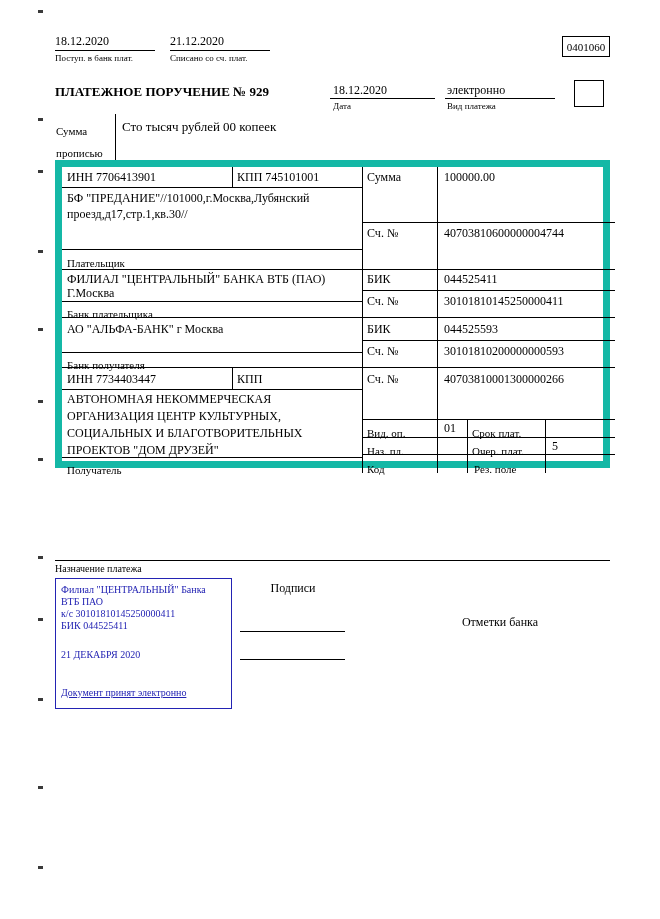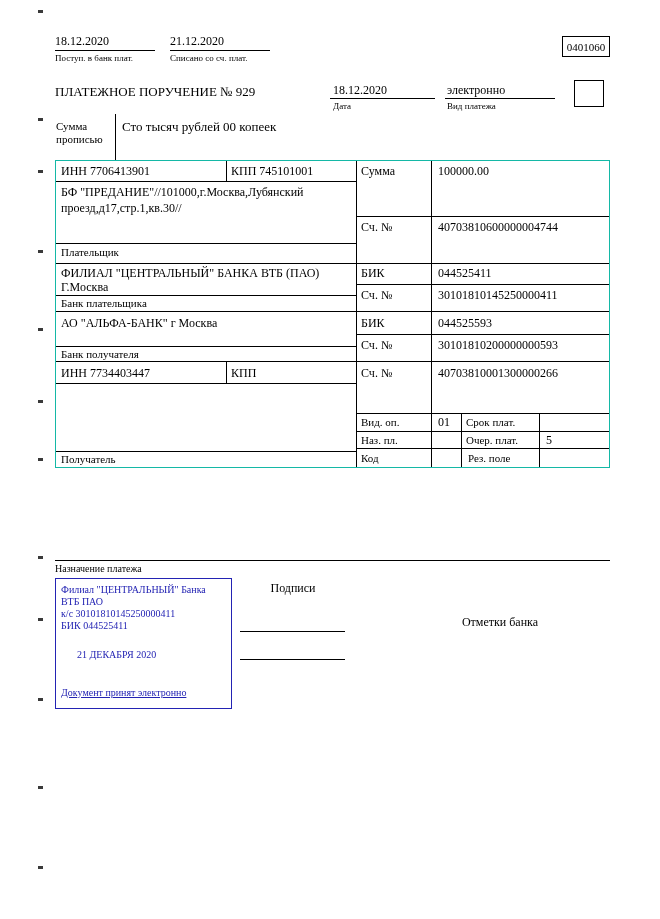--- a/index.html
+++ b/index.html
@@ -4,35 +4,35 @@
 <style>
   * { margin:0; padding:0; box-sizing:border-box; }
   html,body { background:#ffffff; }
   .page {
     position:relative; width:660px; height:919px; background:#ffffff;
     font-family:"Liberation Serif", serif; color:#000; overflow:hidden;
   }
   .abs { position:absolute; }
   .t13 { font-size:13px; line-height:15px; }
   .t12 { font-size:12px; line-height:14px; }
-  .t11 { font-size:11px; line-height:13px; }
+  .t11 { font-size:11px; line-height:22px; }
   .t10 { font-size:10px; line-height:12px; }
   .t9  { font-size:9px;  line-height:10px; }
-  .bold { font-weight:normal; }
+  .bold { font-weight:bold; }
   .ital { font-style:italic; }
   .pre { white-space:pre-line; }
   .hline { position:absolute; height:1px; background:#000; }
   .vline { position:absolute; width:1px; background:#000; }
   .box { position:absolute; border:1px solid #000; }
   .blue { color:var(--stamp-blue, #2323b3); }
   .stamp-box { position:absolute; border:1px solid var(--stamp-blue, #2323b3); }
   .underline { text-decoration:underline; }
   .center { text-align:center; }
   .mark { position:absolute; left:38px; width:5px; height:3px; background:#3a3a3a; }
-  .table-wrap { position:absolute; border:1px solid #14b8a6; }
+  .table-wrap { position:absolute; border:7px solid #14b8a6; }
 </style>
 </head>
 <body>
 
 <div class="page">
 
   <div class="mark" style="top:10px"></div>
   <div class="mark" style="top:118px"></div>
   <div class="mark" style="top:170px"></div>
   <div class="mark" style="top:250px"></div>
@@ -118,20 +118,24 @@
 
     <span class="abs t12" style="left:5px;top:155px">АО "АЛЬФА-БАНК" г Москва</span>
     <span class="abs t11" style="left:5px;top:187px">Банк получателя</span>
     <span class="abs t12" style="left:305px;top:155px">БИК</span>
     <span class="abs t12" style="left:382px;top:155px">044525593</span>
     <span class="abs t12" style="left:305px;top:177px">Сч. №</span>
     <span class="abs t12" style="left:382px;top:177px">30101810200000000593</span>
 
     <span class="abs t12" style="left:5px;top:205px">ИНН 7734403447</span>
     <span class="abs t12" style="left:175px;top:205px">КПП</span>
+    <span class="abs t12 pre" style="left:5px;top:224px;width:292px;line-height:17px">АВТОНОМНАЯ НЕКОММЕРЧЕСКАЯ
+ОРГАНИЗАЦИЯ ЦЕНТР КУЛЬТУРНЫХ,
+СОЦИАЛЬНЫХ И БЛАГОТВОРИТЕЛЬНЫХ
+ПРОЕКТОВ "ДОМ ДРУЗЕЙ"</span>
     <span class="abs t11" style="left:5px;top:292px">Получатель</span>
     <span class="abs t12" style="left:305px;top:205px">Сч. №</span>
     <span class="abs t12" style="left:382px;top:205px">40703810001300000266</span>
 
     <span class="abs t11" style="left:305px;top:255px">Вид. оп.</span>
     <span class="abs t12" style="left:382px;top:254px">01</span>
     <span class="abs t11" style="left:410px;top:255px">Срок плат.</span>
     <span class="abs t11" style="left:305px;top:273px">Наз. пл.</span>
     <span class="abs t11" style="left:410px;top:273px">Очер. плат.</span>
     <span class="abs t12" style="left:490px;top:272px">5</span>
@@ -140,21 +144,21 @@
   </div>
 
   <div class="hline" style="left:55px;top:560px;width:555px"></div>
   <span class="abs t10" style="left:55px;top:563px">Назначение платежа</span>
 
   <div class="stamp-box" style="left:55px;top:578px;width:177px;height:131px">
     <span class="abs t10 blue pre" style="left:5px;top:5px">Филиал "ЦЕНТРАЛЬНЫЙ" Банка
 ВТБ ПАО</span>
     <span class="abs t10 blue" style="left:5px;top:29px">к/с 30101810145250000411</span>
     <span class="abs t10 blue" style="left:5px;top:41px">БИК 044525411</span>
-    <span class="abs t10 blue" style="left:21px;top:70px">21 ДЕКАБРЯ 2020</span>
+    <span class="abs t10 blue" style="left:5px;top:70px">21 ДЕКАБРЯ 2020</span>
     <span class="abs t10 blue underline" style="left:5px;top:108px">Документ принят электронно</span>
   </div>
 
   <span class="abs t12 center" style="left:253px;top:581px;width:80px">Подписи</span>
   <div class="hline" style="left:240px;top:631px;width:105px"></div>
   <div class="hline" style="left:240px;top:659px;width:105px"></div>
 
   <span class="abs t12 center" style="left:445px;top:615px;width:110px">Отметки банка</span>
 
 

